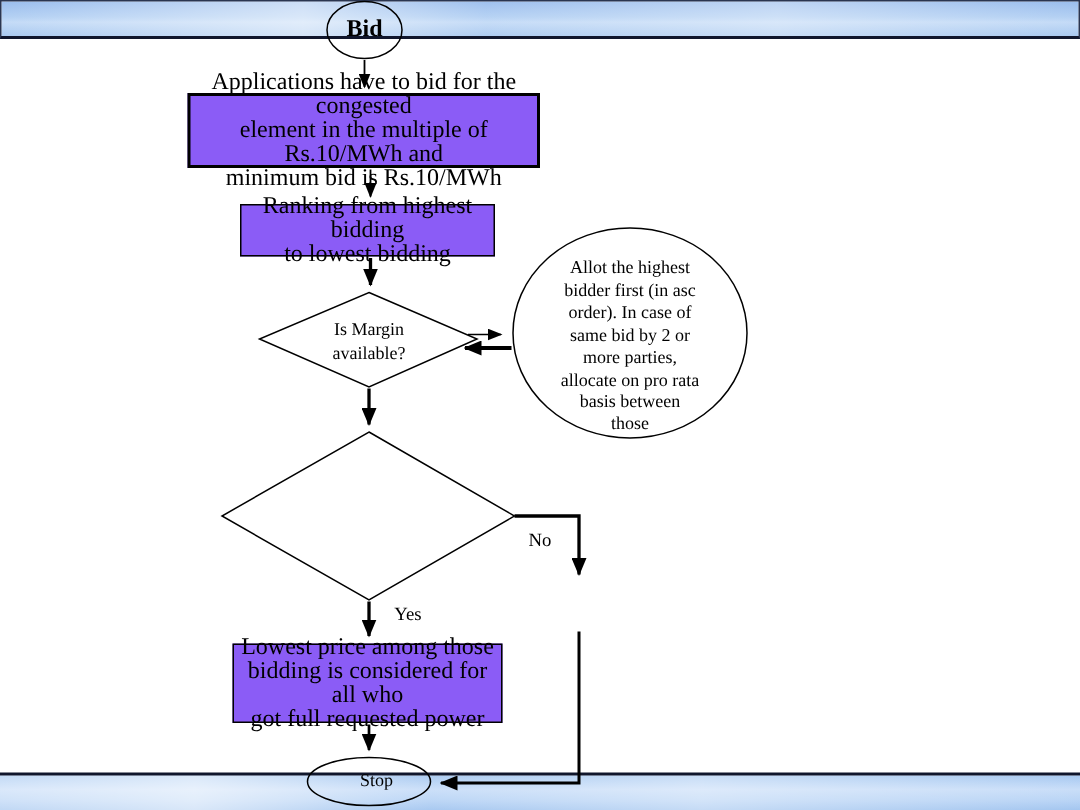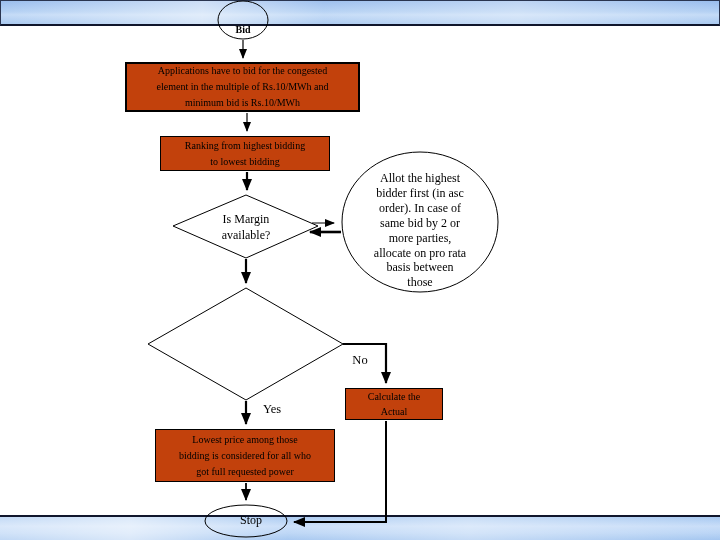--- a/index.html
+++ b/index.html
@@ -20,36 +20,36 @@
     top:515px;height:25px;
     border-top:2px solid #10162c;
     background:
       linear-gradient(90deg, rgba(255,255,255,.35) 0, rgba(255,255,255,.6) 18%, rgba(255,255,255,.1) 40%, rgba(255,255,255,.4) 65%, rgba(255,255,255,.05) 100%),
       linear-gradient(180deg,#a3c6f0 0%,#c6dcf8 40%,#b7d3f5 70%,#9fc3ef 100%);
   }
   
   svg.flow{position:absolute;left:0;top:0;z-index:1;}
   
   .node{
-    position:absolute;z-index:2;box-sizing:border-box;background:#c2410c;
+    position:absolute;z-index:2;box-sizing:border-box;background:#8b5cf6;
     display:flex;align-items:center;justify-content:center;text-align:center;
-    white-space:pre-line;font-size:10px;line-height:16px;
+    white-space:pre-line;font-size:16px;line-height:16px;
   }
   .b2{border:2px solid #000;}
   .b1{border:1.5px solid #000;}
   .r1{left:125px;top:62px;width:235px;height:50px;}
   .r2{left:160px;top:136px;width:170px;height:35px;}
   .rc{left:345px;top:388px;width:98px;height:32px;line-height:15.5px;}
   .r3{left:155px;top:429px;width:180px;height:53px;}
   
   .lbl{
     position:absolute;z-index:3;display:flex;align-items:center;justify-content:center;
     text-align:center;white-space:pre-line;font-size:12px;line-height:15.5px;
   }
-  .bid{left:218px;top:12px;width:50px;height:36px;font-weight:bold;font-size:10px;}
+  .bid{left:218px;top:2px;width:50px;height:36px;font-weight:bold;font-size:16px;}
   .d1{left:186px;top:206px;width:120px;height:42px;font-size:12px;line-height:16px;}
   .allot{left:350px;top:171px;width:140px;height:122px;align-items:flex-start;line-height:14.9px;}
   .d2{left:176px;top:316px;width:140px;height:66px;}
   .no{left:345px;top:352px;width:30px;height:18px;font-size:12.5px;}
   .yes{left:255px;top:401px;width:34px;height:18px;font-size:12.5px;}
   .stop{left:205px;top:512px;width:92px;height:18px;}
 </style>
 </head>
 <body>
 
@@ -84,22 +84,20 @@
     <path d="M246,401 L246,424" stroke="#000" stroke-width="2.2" fill="none" marker-end="url(#arrL)"></path>
     <path d="M246,483 L246,500" stroke="#000" stroke-width="1.8" fill="none" marker-end="url(#arrL)"></path>
     <path d="M386,421 L386,522 L294,522" stroke="#000" stroke-width="2" fill="none" marker-end="url(#arrL)"></path>
   </svg>
 
   <div class="node b2 r1">Applications have to bid for the congested
 element in the multiple of Rs.10/MWh and
 minimum bid is Rs.10/MWh</div>
   <div class="node b1 r2">Ranking from highest bidding
 to lowest bidding</div>
-  <div class="node b1 rc">Calculate the
-Actual</div>
   <div class="node b1 r3">Lowest price among those
 bidding is considered for all who
 got full requested power</div>
 
   <div class="lbl bid">Bid</div>
   <div class="lbl d1">Is Margin
 available?</div>
   <div class="lbl allot">Allot the highest
 bidder first (in asc
 order). In case of

